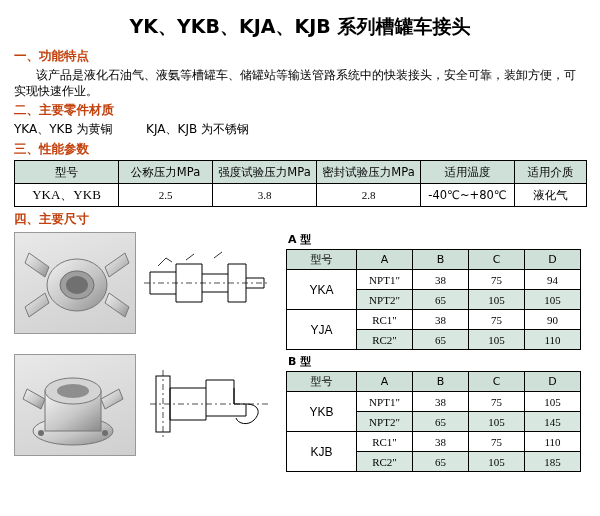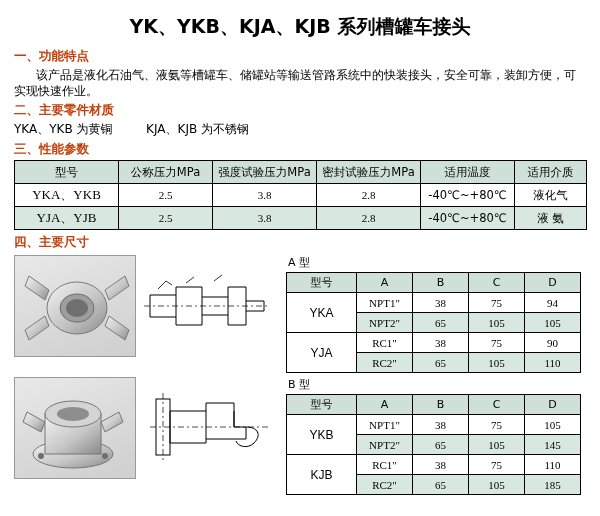--- a/index.html
+++ b/index.html
@@ -110,20 +110,21 @@
   }
   .drawing svg { display:block; }
   .tblwrap {
     margin-left: 14px;
     flex: 1 1 auto;
   }
   .type-label {
     font-size: 11px;
     font-family: "DejaVu Sans", sans-serif;
     margin: 0 0 2px 2px;
+    font-weight: bold;
   }
   table.dim {
     border-collapse: collapse;
     width: 294px;
     table-layout: fixed;
   }
   table.dim th, table.dim td {
     border: 1px solid #000;
     text-align: center;
     font-size: 11px;
@@ -179,28 +180,20 @@
       <th>适用介质</th>
     </tr>
     <tr class="r1">
       <td class="model">YKA、YKB</td>
       <td class="num">2.5</td>
       <td class="num">3.8</td>
       <td class="num">2.8</td>
       <td>-40℃~+80℃</td>
       <td>液化气</td>
     </tr>
-    <tr class="r2">
-      <td class="model">YJA、YJB</td>
-      <td class="num">2.5</td>
-      <td class="num">3.8</td>
-      <td class="num">2.8</td>
-      <td>-40℃~+80℃</td>
-      <td>液 氨</td>
-    </tr>
   </tbody>
     </table>
 
   <div class="sec-head">四、主要尺寸</div>
 
   <div class="sizes">
 
     <div class="row-block">
       <div class="photo">
         <svg width="120" height="100" viewBox="0 0 120 100">

